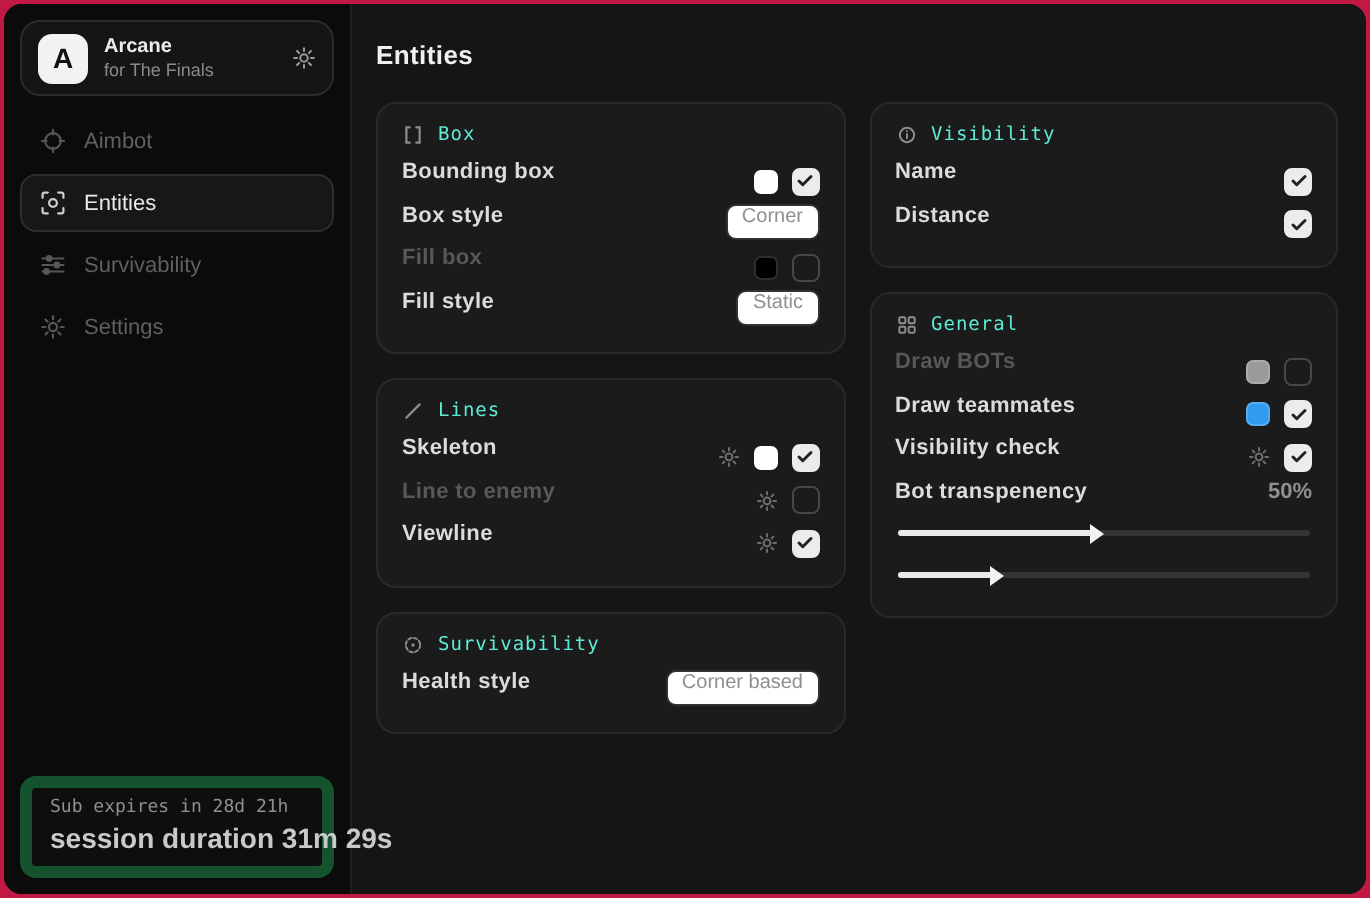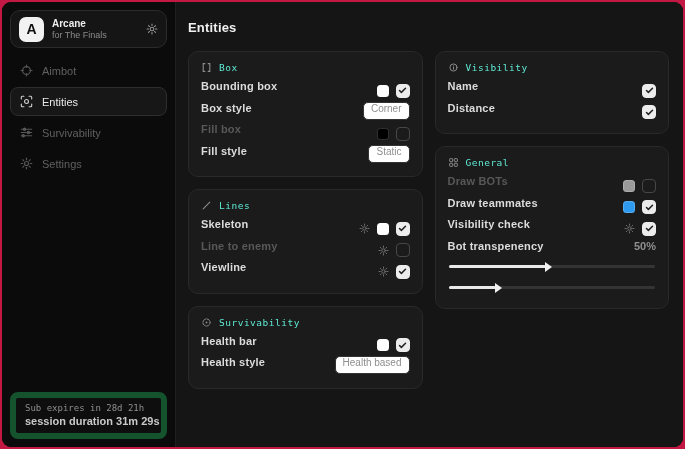--- a/index.html
+++ b/index.html
@@ -25,21 +25,21 @@
   .nav { display:flex; flex-direction:column; gap:2px; padding:0 8px; }
   .nav-item { display:flex; align-items:flex-end; gap:9px; padding:7px 9px; border-radius:8px;
               color:#606060; font-size:11px; border:1px solid transparent; cursor:default; }
   .nav-item .nicon { display:flex; color:#575757; }
   .nav-item.selected { background:#171717; border-color:#2e2e2e; color:#e9e9e9; }
   .nav-item.selected .nicon { color:#cfcfcf; }
 
   .sub-box { position:absolute; left:8px; right:8px; bottom:8px; border:6px solid #14532d; border-radius:8px;
              padding:5px 9px 6px 9px; background:#0e0e0e; }
   .sub-line1 { font-family:"DejaVu Sans Mono", monospace; font-size:9px; color:#8f8f8f; white-space:nowrap; }
-  .sub-line2 { font-size:11px; font-weight:bold; color:#c9c9c9; margin-top:2px; white-space:nowrap; }
+  .sub-line2 { font-size:14px; font-weight:bold; color:#c9c9c9; margin-top:2px; white-space:nowrap; }
 
   
   .main { flex:1; background:#151515; padding:14px 14px 12px 12px; overflow:hidden; }
   .page-title { font-size:13px; font-weight:bold; color:#f0f0f0; letter-spacing:.2px; margin:4px 0 16px 0; }
   .cols { display:flex; gap:12px; align-items:flex-start; }
   .col { flex:1; display:flex; flex-direction:column; gap:12px; min-width:0; }
 
   .card { background:#1b1b1b; border:1px solid #292929; border-radius:10px; padding:10px 12px 10px 12px; }
   .card-head { display:flex; align-items:center; gap:7px; color:#5eead4; margin-bottom:7px; }
   .card-head .hicon { display:flex; color:#8d8d8d; }
@@ -309,36 +309,25 @@
           <div class="card-head">
             <span class="hicon">
               <svg width="11" height="11" viewBox="0 0 20 20" fill="none" stroke="currentColor" stroke-width="1.8" stroke-linecap="round">
                 <circle cx="10" cy="10" r="6.5" stroke-dasharray="3 2.2"></circle>
                     <circle cx="10" cy="10" r="1.6" fill="currentColor" stroke="none"></circle>
               </svg>
             </span>
             <span class="card-title">Survivability</span>
           </div>
 
-          <div class="crow">
-            <span class="rlabel">Health bar</span>
-            <span class="rctl">
-              <span class="swatch" style="background: rgb(255, 255, 255);"></span>
-              <span class="checkbox on">
-                <svg class="tick" width="9" height="9" viewBox="0 0 24 24" fill="none" stroke="#222" stroke-width="4" stroke-linecap="round" stroke-linejoin="round">
-                      <polyline points="20 6 9 17 4 12"></polyline>
-                    </svg>
-              </span>
-            </span>
-          </div>
 
           <div class="crow">
             <span class="rlabel">Health style</span>
             <span class="dropdown">
-              <span class="dd-value">Health based</span>
+              <span class="dd-value">Corner based</span>
               <svg width="9" height="11" viewBox="0 0 16 24" fill="none" stroke="currentColor" stroke-width="2.4" stroke-linecap="round" stroke-linejoin="round">
                     <polyline points="3 9 8 4 13 9"></polyline>
                     <polyline points="3 15 8 20 13 15"></polyline>
                   </svg>
             </span>
           </div>
         </div>
 
       </div>
 

